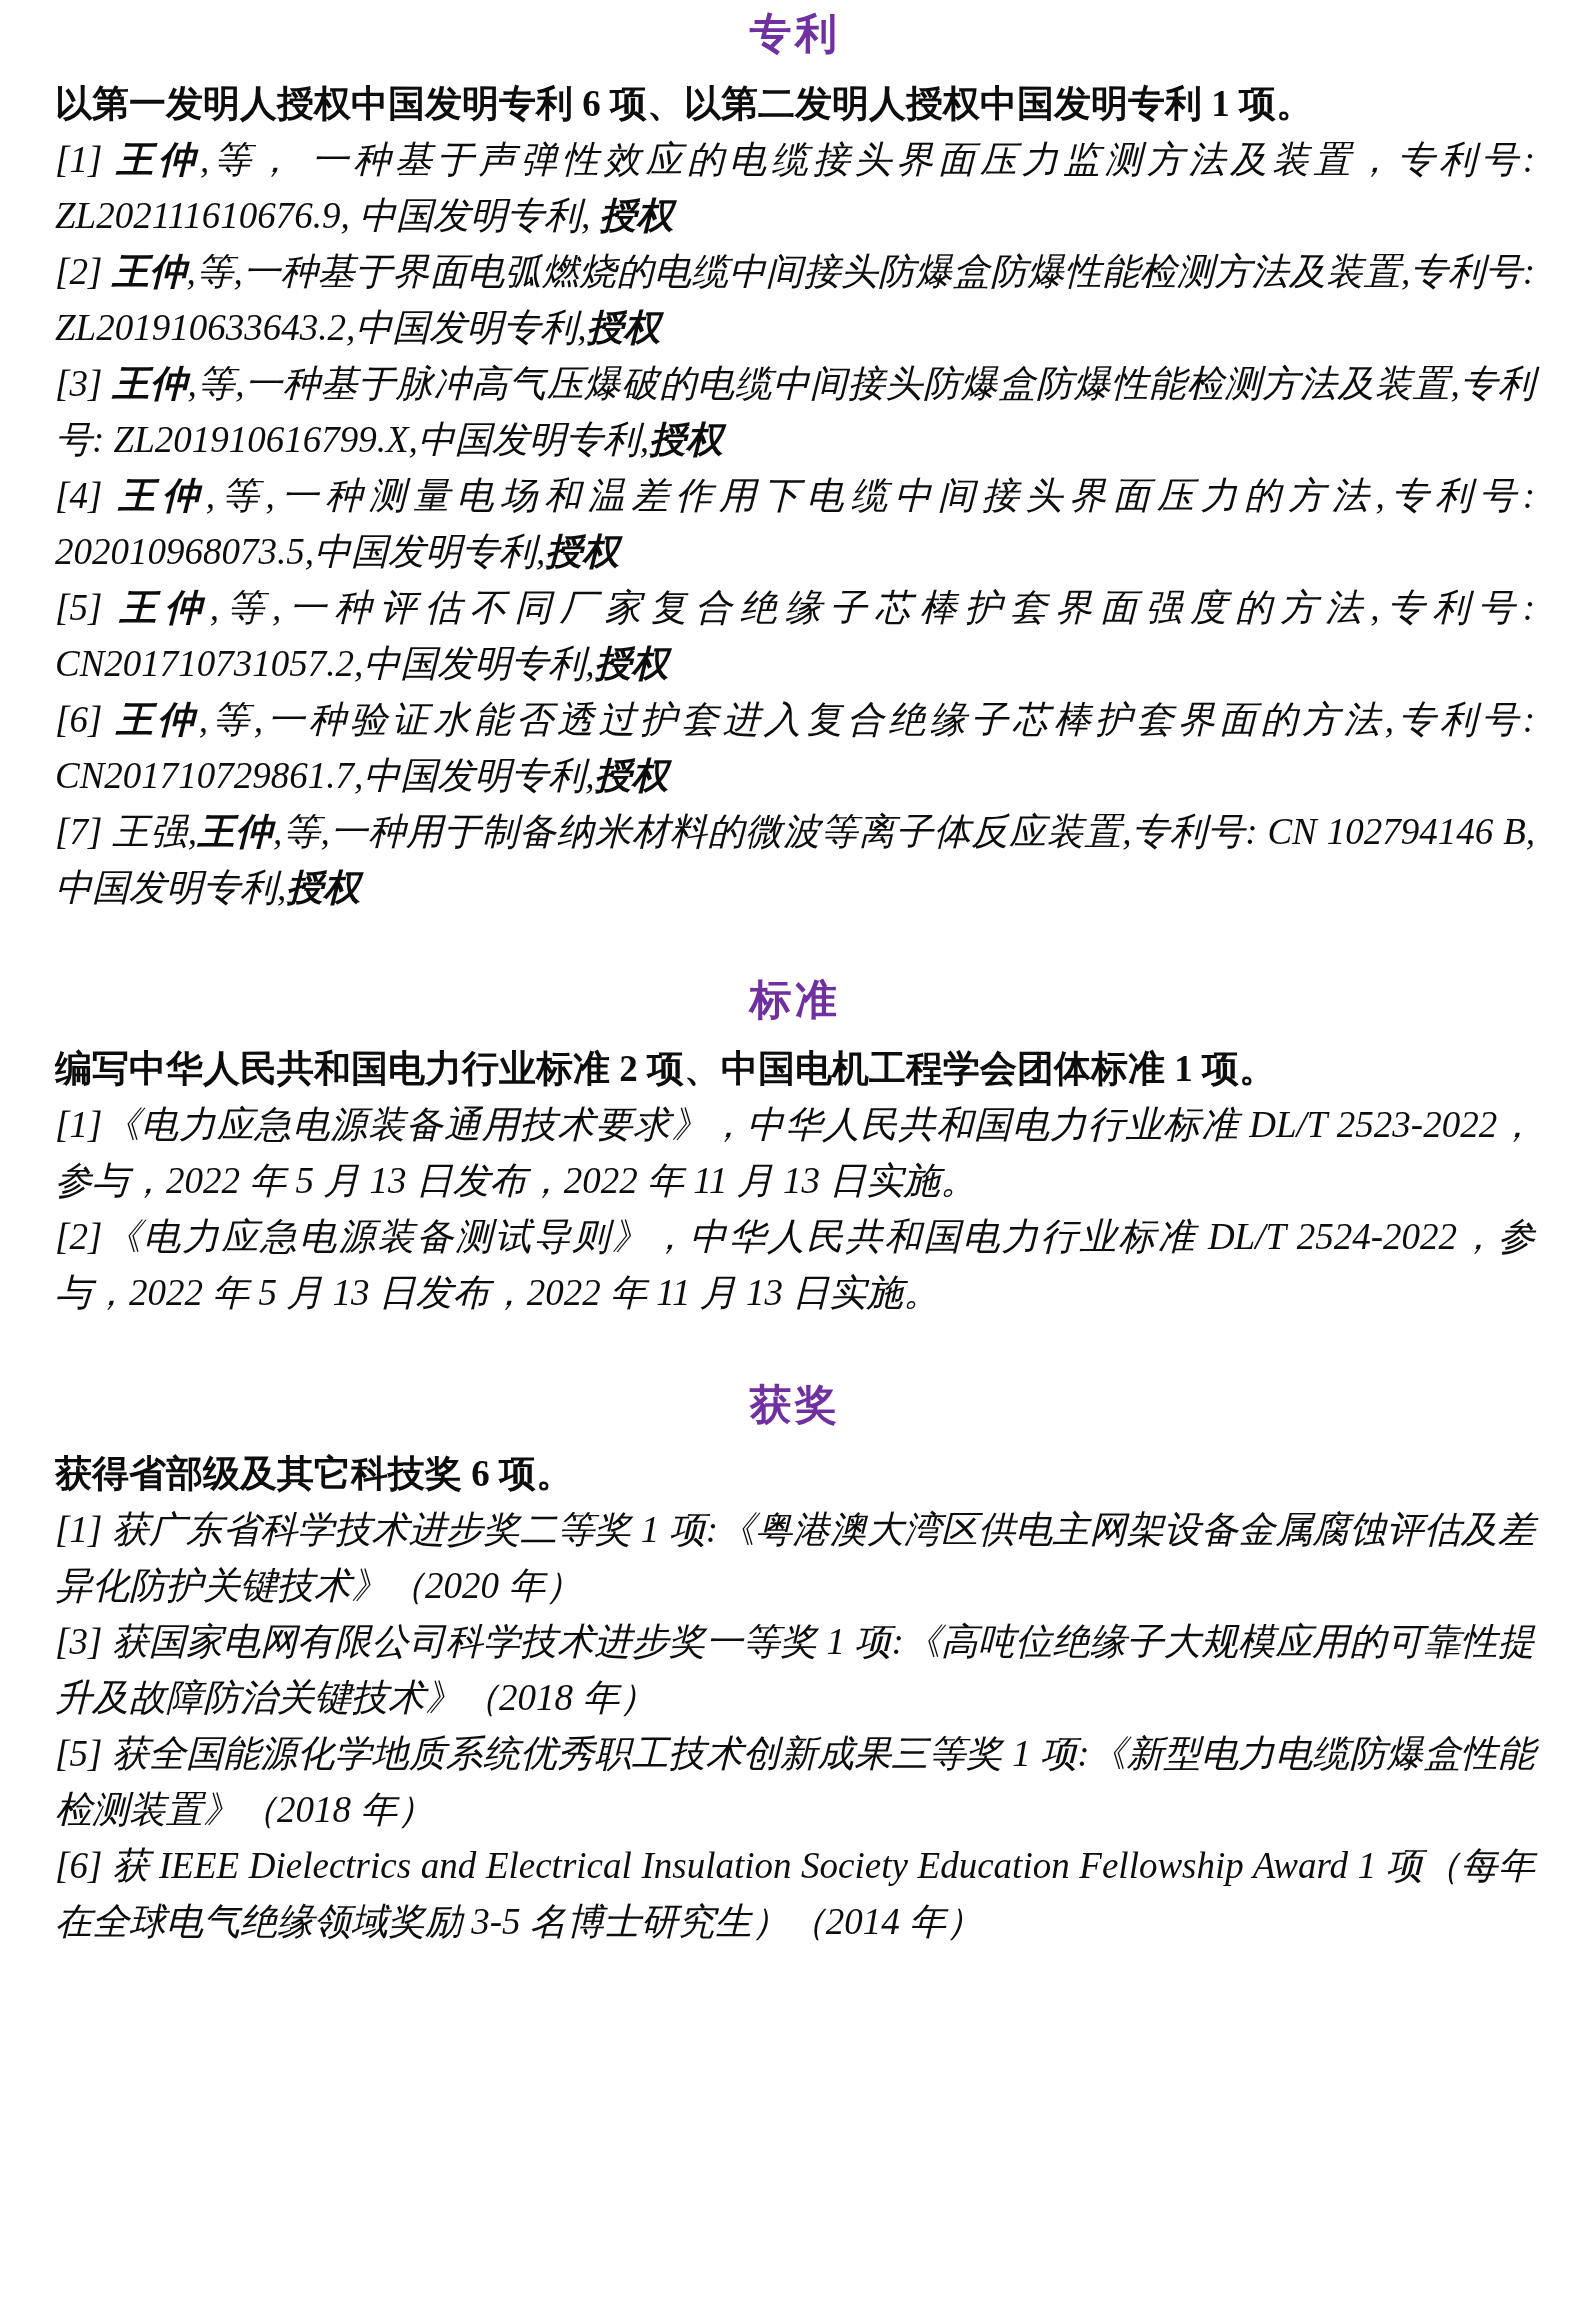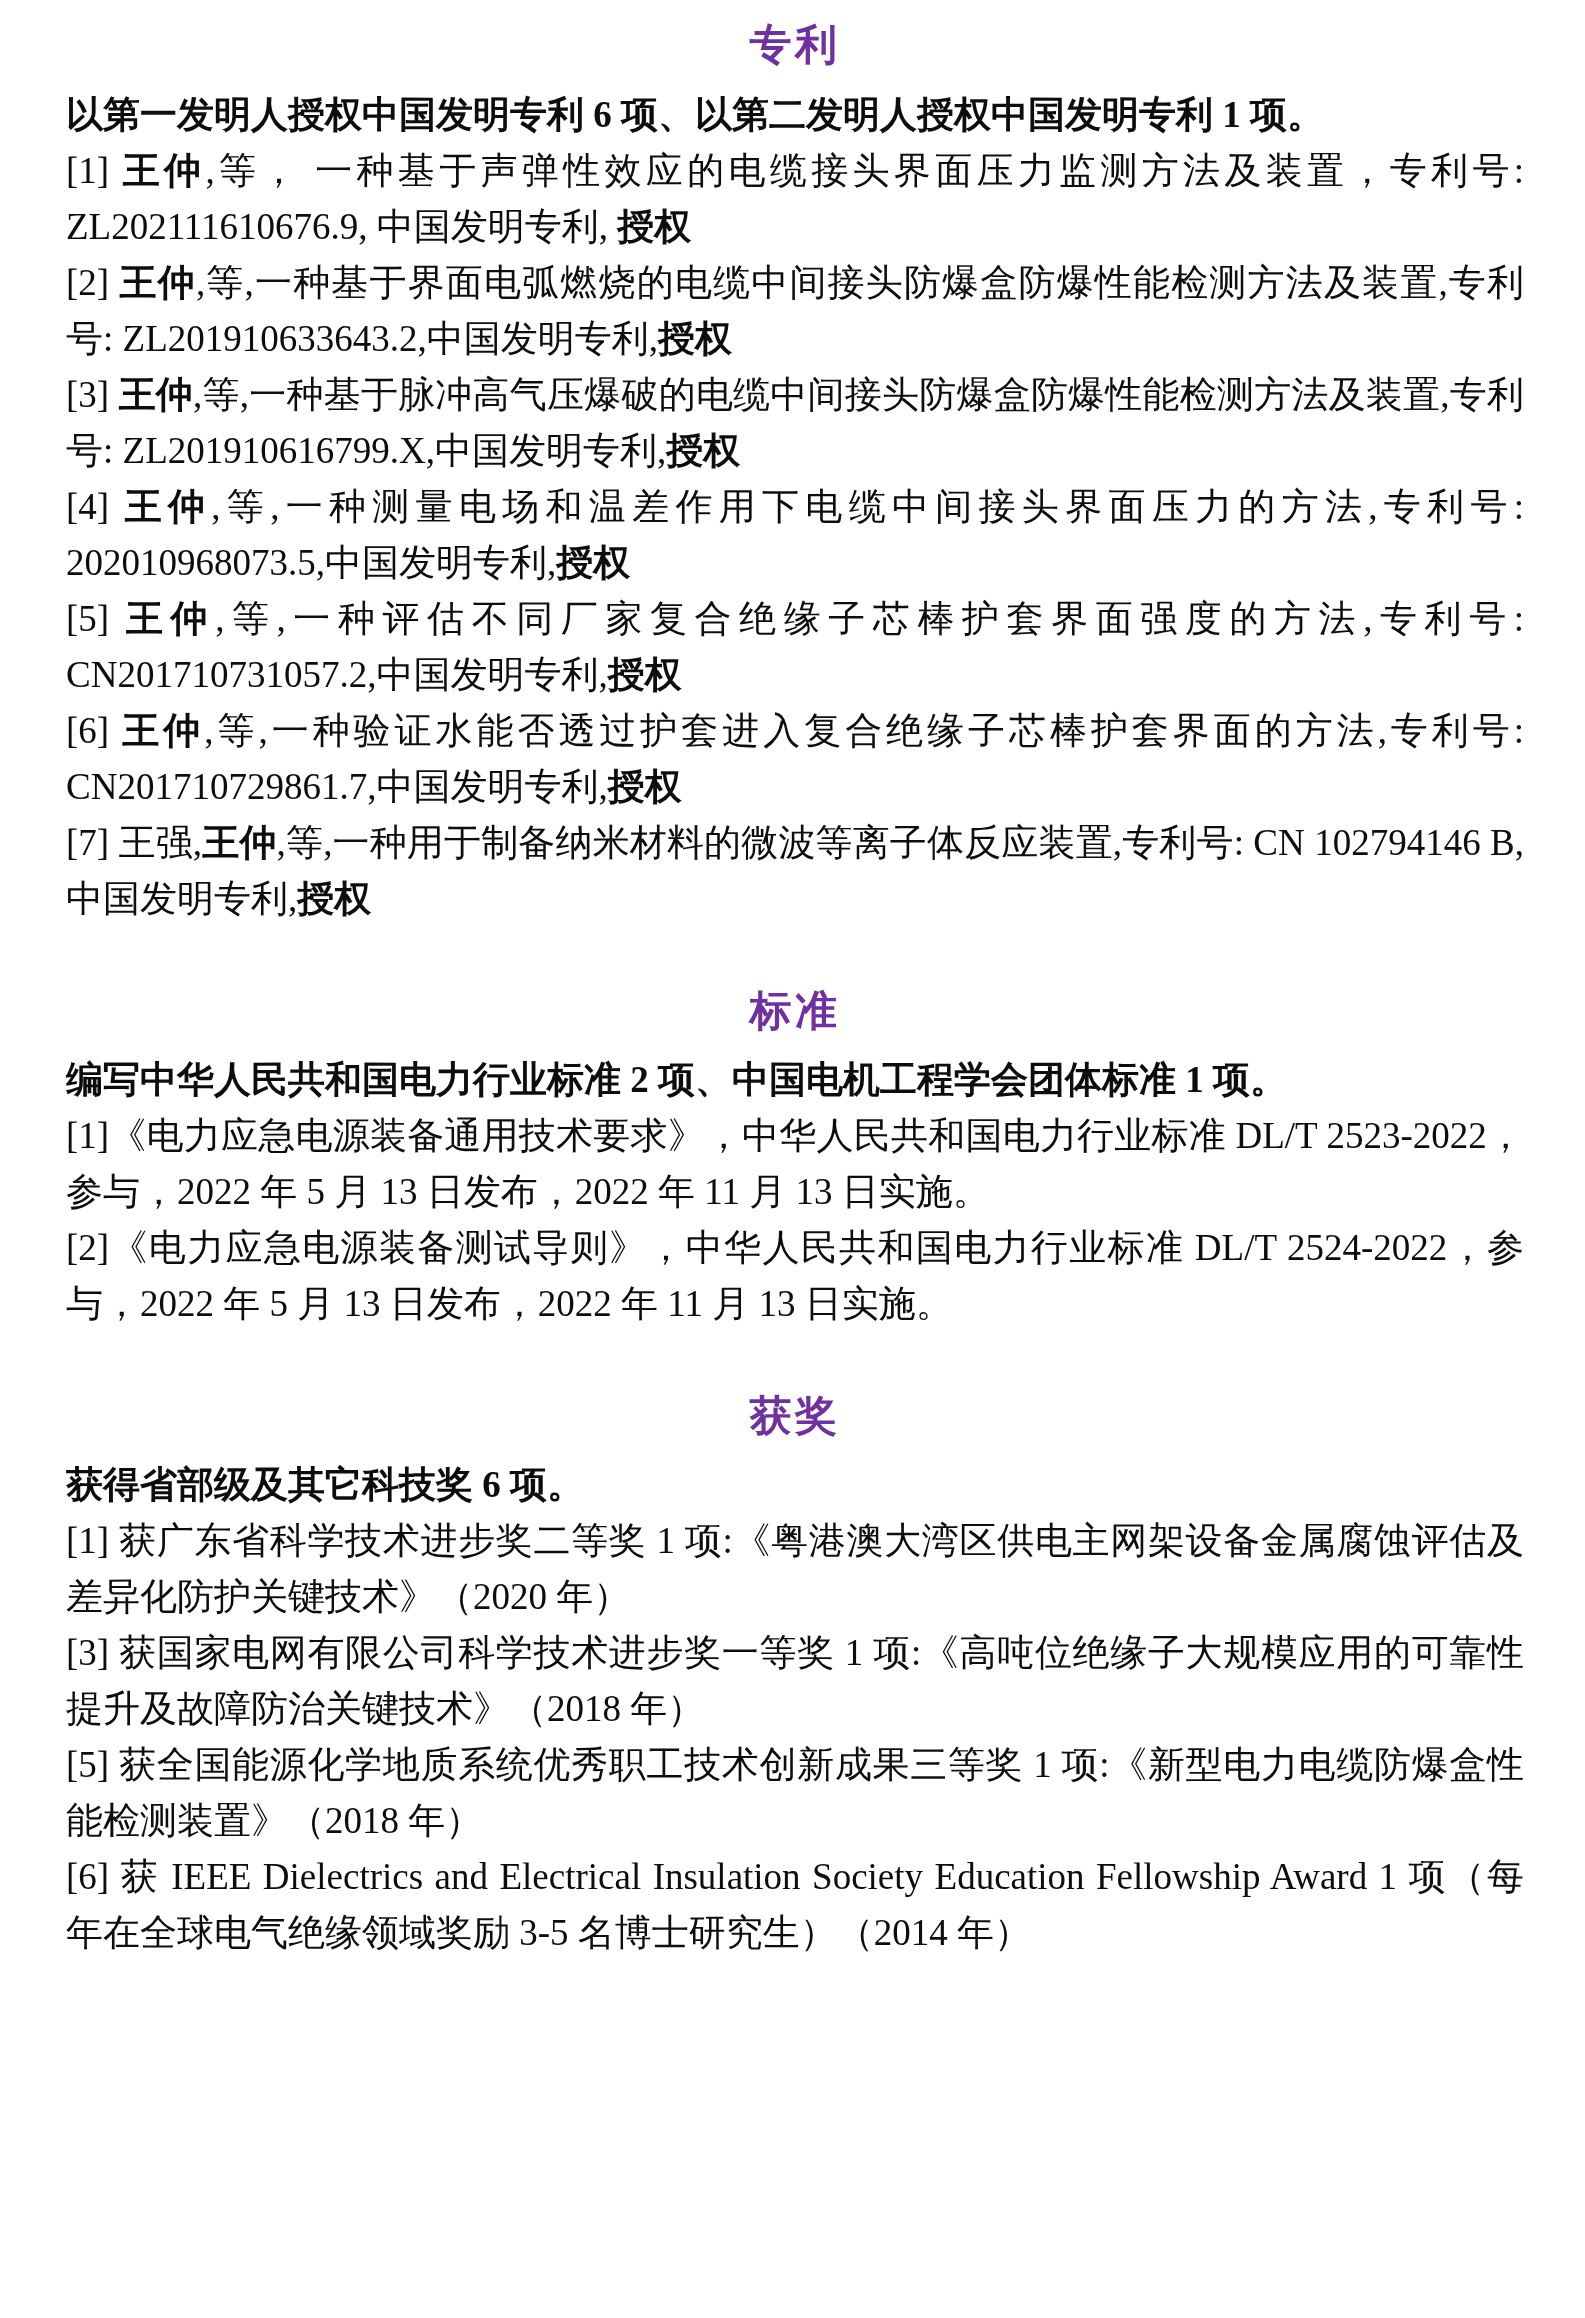--- a/index.html
+++ b/index.html
@@ -11,21 +11,21 @@
     position: relative;
     width: 1586px;
     height: 2319px;
     box-sizing: border-box;
     padding: 5.3px 51px 17.6px 55px;
     background: #ffffff;
     color: #0d0d0d;
     font-family: "Liberation Serif", "DejaVu Serif", serif;
     overflow: hidden;
   }
-  section.sec { margin: 11px; }
+  section.sec { margin: 0; }
   section.sec + section.sec { margin-top: 55px; }
   .heading {
     margin: 0 0 12.3px 0;
     text-align: center;
     font-size: 42px;
     line-height: 58px;
     font-weight: 700;
     color: #7030A0;
     letter-spacing: 3.5px;
   }
@@ -38,20 +38,21 @@
     text-align-last: left;
   }
   .entry {
     margin: 0;
     font-size: 37px;
     line-height: 56px;
     font-weight: 400;
     text-align: justify;
     text-align-last: left;
     word-break: break-word;
+    font-style: italic;
   }
   .entry b { font-weight: 700; }
 </style>
 </head>
 <body>
 
 <div class="page">
 
   <section class="sec">
     <h2 class="heading">专利</h2>

